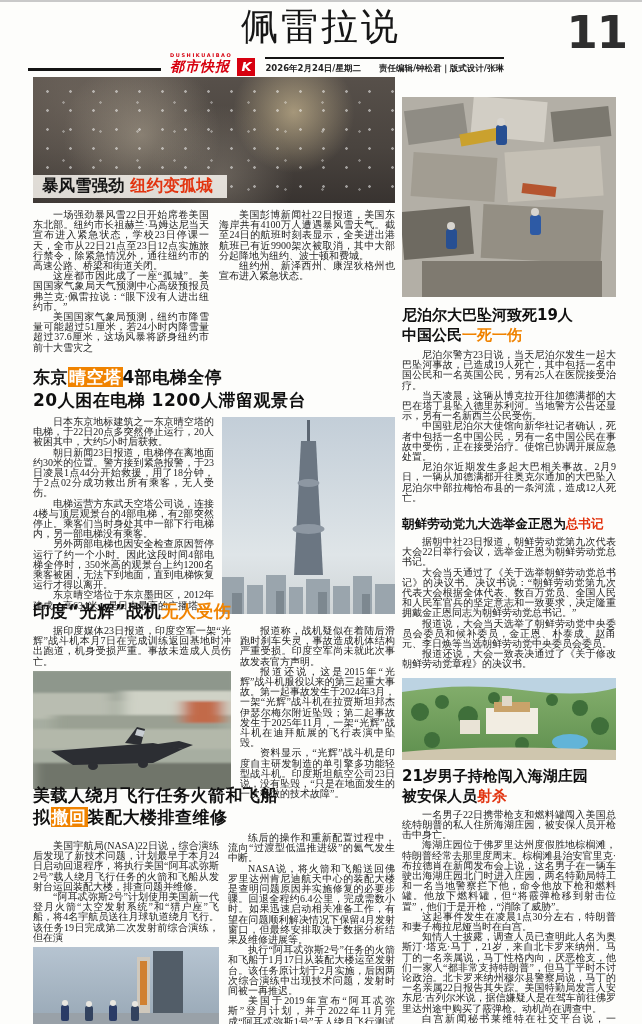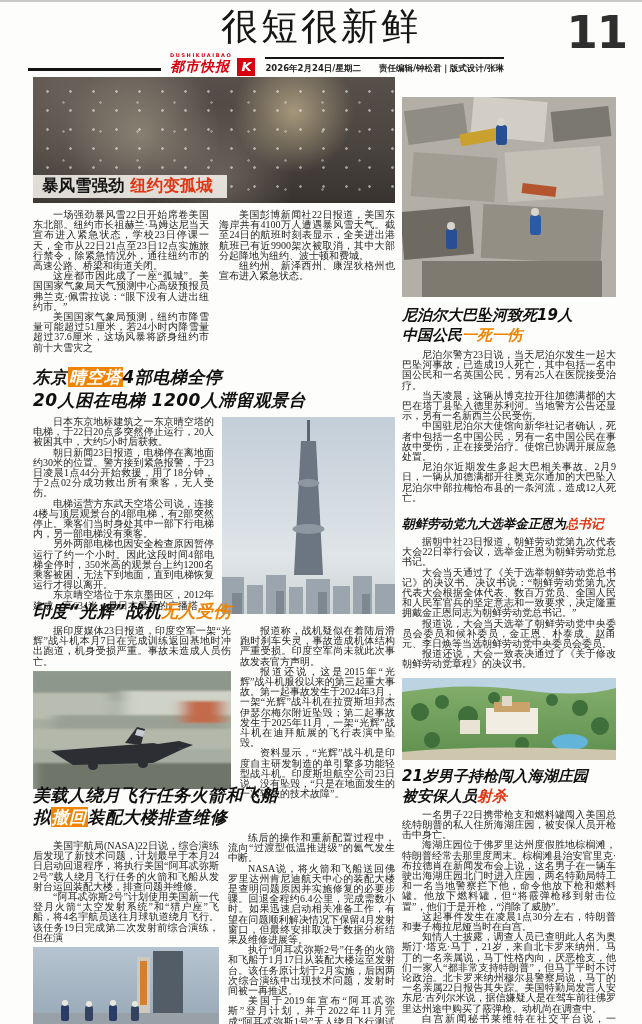--- a/index.html
+++ b/index.html
@@ -16,21 +16,21 @@
   .brand{display:flex;flex-direction:column;line-height:1;margin:0 5px 1px 0;}
   .brand-latin{font:700 5px "DejaVu Sans",sans-serif;color:var(--brand);letter-spacing:1.6px;}
   .brand-name{font:900 14px "DejaVu Sans",sans-serif;font-style:italic;color:var(--brand);letter-spacing:1px;}
   .kbox{width:18px;height:18px;background:var(--brand);color:#fff;text-align:center;
         font:900 13px/18px "DejaVu Sans",sans-serif;font-style:italic;margin:0 10px 1px 0;}
   .dateline{border-top:2px solid #141414;padding-top:4px;margin-bottom:2px;display:flex;gap:18px;
             font:700 8.5px "DejaVu Sans",sans-serif;color:#222;min-width:238px;}
   .pagenum{position:absolute;top:8px;right:15px;font:800 45px/1 "DejaVu Sans",sans-serif;color:#2e2e2e;letter-spacing:-1px;}
   
   .body-txt p{margin:0;text-indent:2em;text-align:justify;font-size:10px;line-height:10.2px;color:#222;}
-  .hl{font-family:"DejaVu Sans","Liberation Sans",sans-serif;font-weight:700;color:#101010;font-style:italic;}
+  .hl{font-family:"DejaVu Sans","Liberation Sans",sans-serif;font-weight:700;color:#101010;}
   .hl-l{font-size:17px;line-height:23px;letter-spacing:.5px;}
   .hr15{font-size:15px;line-height:20px;}
   .hr13{font-size:12.6px;line-height:18px;}
   .red{color:var(--red);} .org{color:var(--orange);}
   .chip{background:var(--orange);color:#fff;padding:0 1px;}
   .cols{display:flex;gap:10px;}
   .cols>div{flex:1;}
   
   .left-group{position:absolute;left:33px;top:75px;width:362px;height:836px;}
   .right-group{position:absolute;left:402px;top:95px;width:214px;}
@@ -52,21 +52,21 @@
       padding:3px 14px 4px 9px;font:700 16.5px/1 "DejaVu Sans",sans-serif;color:#141414;}
   .credit{display:flex;align-items:center;gap:7px;margin-top:7px;}
   .credit .rule{flex:1;height:3px;background:#4a4a4a;border-top:1px solid #999;}
   .credit .txt{font:700 10.5px "DejaVu Sans",sans-serif;color:#111;}
 </style>
 </head>
 <body>
 
 <div class="page">
 
-  <div class="m-title">很短很新鲜</div>
+  <div class="m-title">佩雷拉说</div>
   <div class="pagenum">11</div>
   <div class="brand-row">
     <div class="thick-rule"></div>
     <div class="brand">
       <span class="brand-latin">DUSHIKUAIBAO</span>
       <span class="brand-name">都市快报</span>
     </div>
     <div class="kbox">K</div>
     <div class="dateline">
       <span>2026年2月24日/星期二</span>

